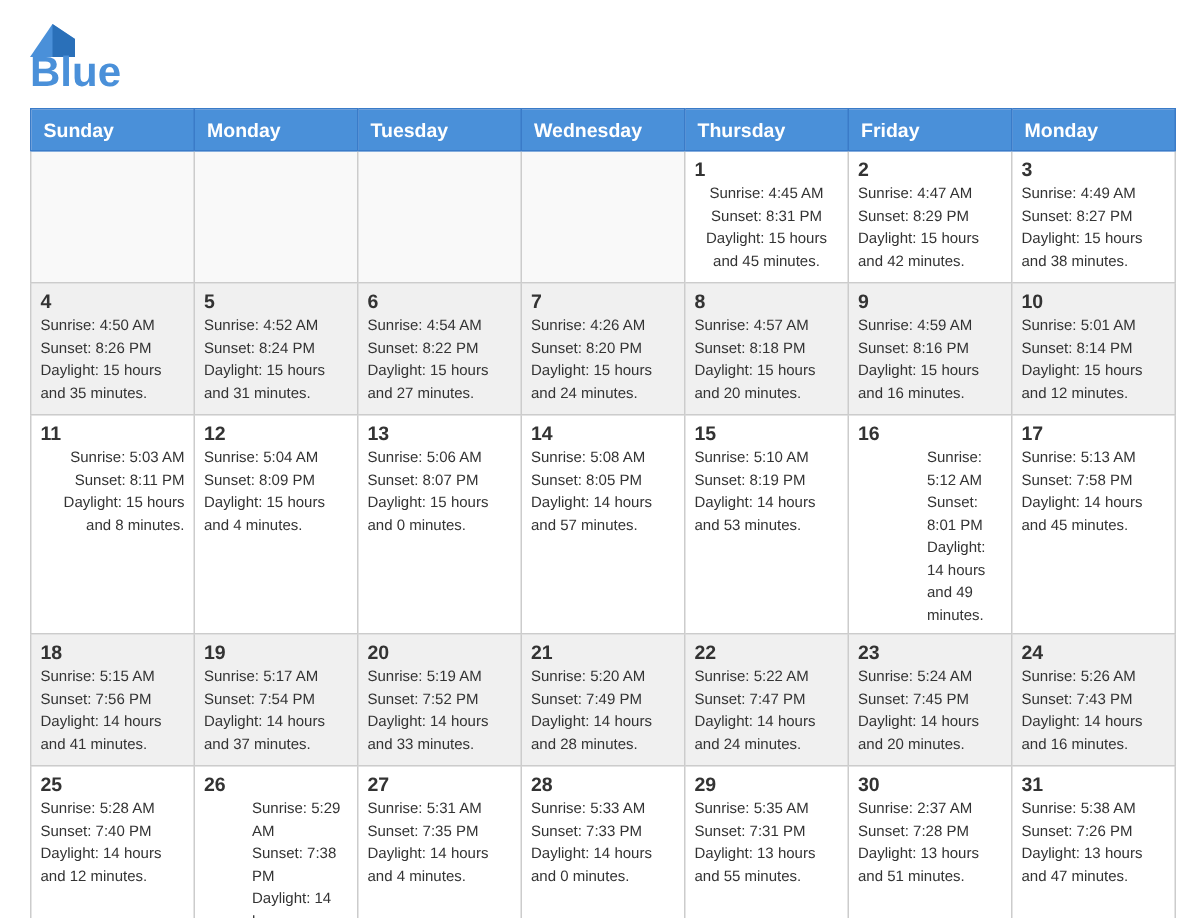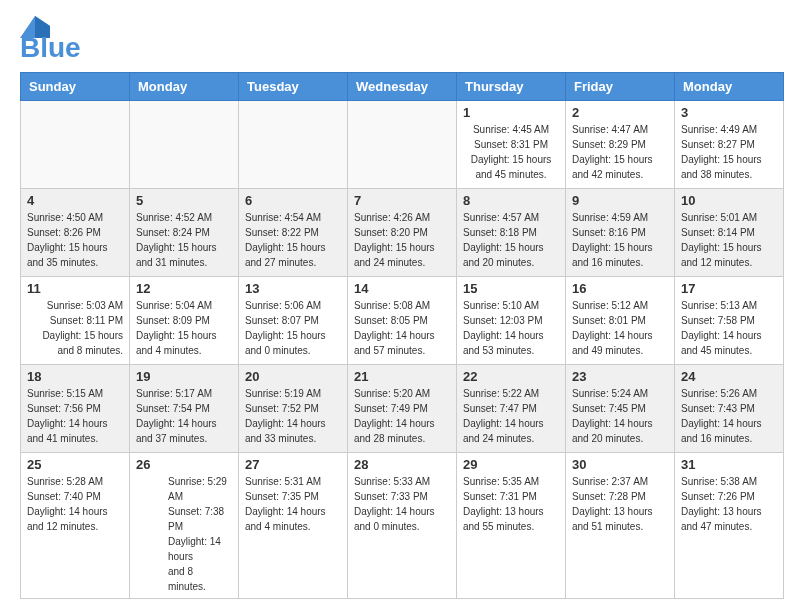--- a/index.html
+++ b/index.html
@@ -154,27 +154,27 @@
           <td>
             <div class="day-num">14</div>
             <div class="day-info" style="white-space: pre-line;">Sunrise: 5:08 AM
 Sunset: 8:05 PM
 Daylight: 14 hours
 and 57 minutes.</div>
           </td>
           <td>
             <div class="day-num">15</div>
             <div class="day-info" style="white-space: pre-line;">Sunrise: 5:10 AM
-Sunset: 12:03 PM
+Sunset: 8:19 PM
 Daylight: 14 hours
 and 53 minutes.</div>
           </td>
           <td>
             <div class="day-num">16</div>
-            <div class="day-info" style="white-space: pre-line;">Sunrise: 5:12 AM
+            <div class="day-info" style="white-space: pre-line; margin-left: 46px;">Sunrise: 5:12 AM
 Sunset: 8:01 PM
 Daylight: 14 hours
 and 49 minutes.</div>
           </td>
           <td>
             <div class="day-num">17</div>
             <div class="day-info" style="white-space: pre-line;">Sunrise: 5:13 AM
 Sunset: 7:58 PM
 Daylight: 14 hours
 and 45 minutes.</div>

